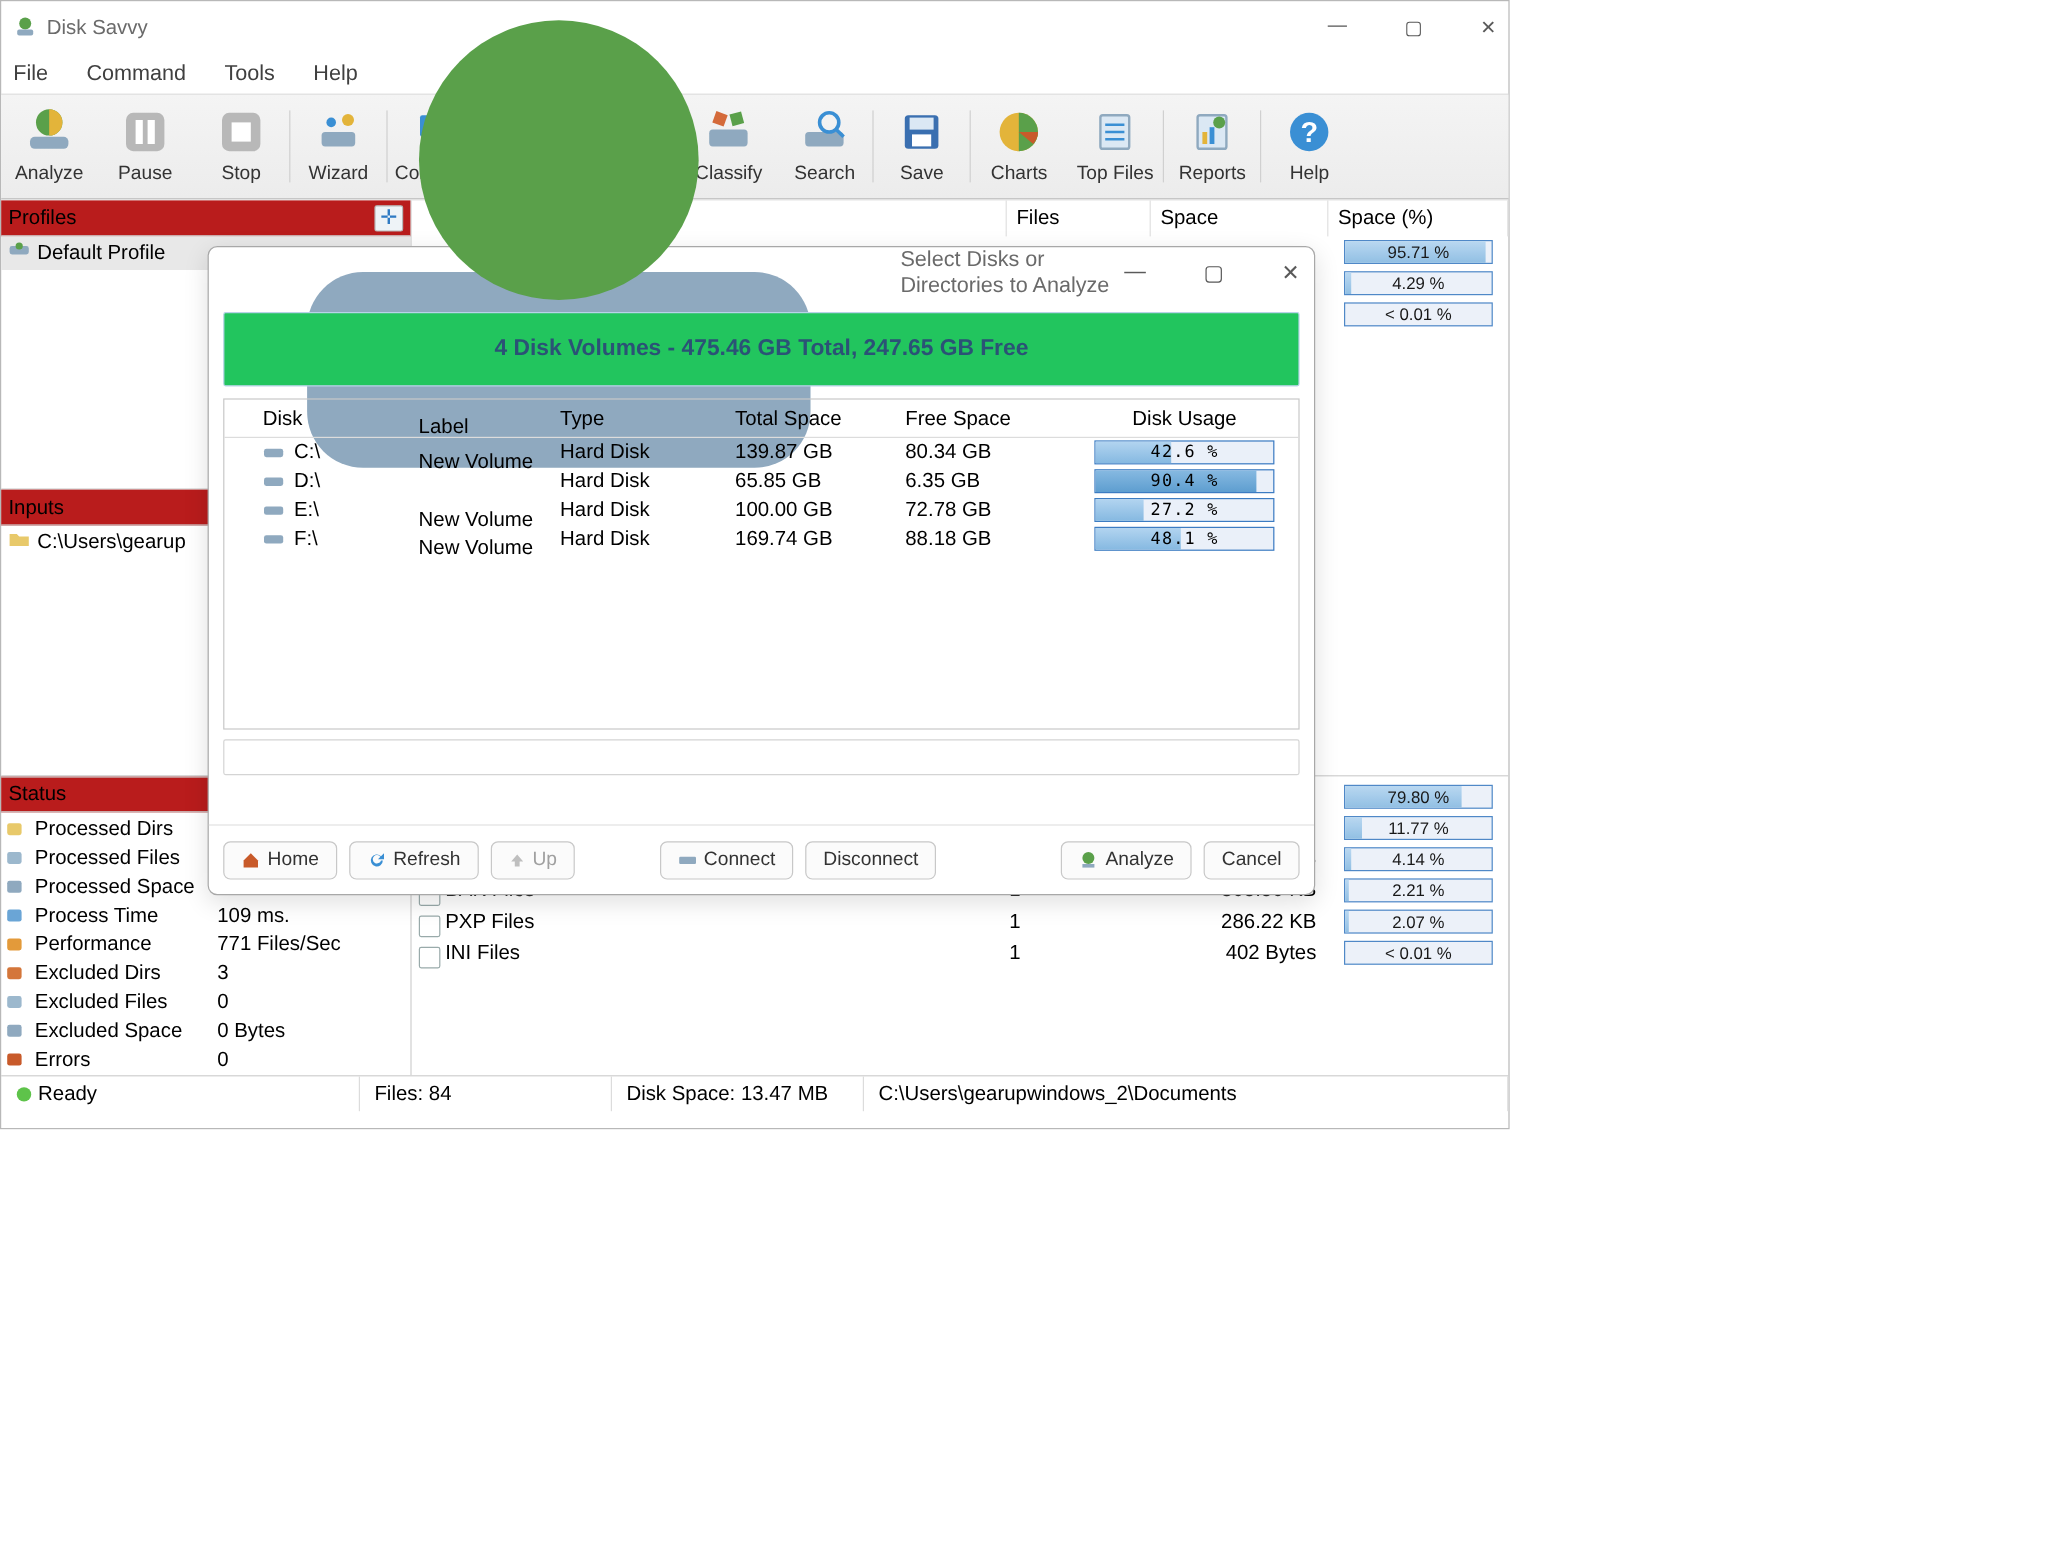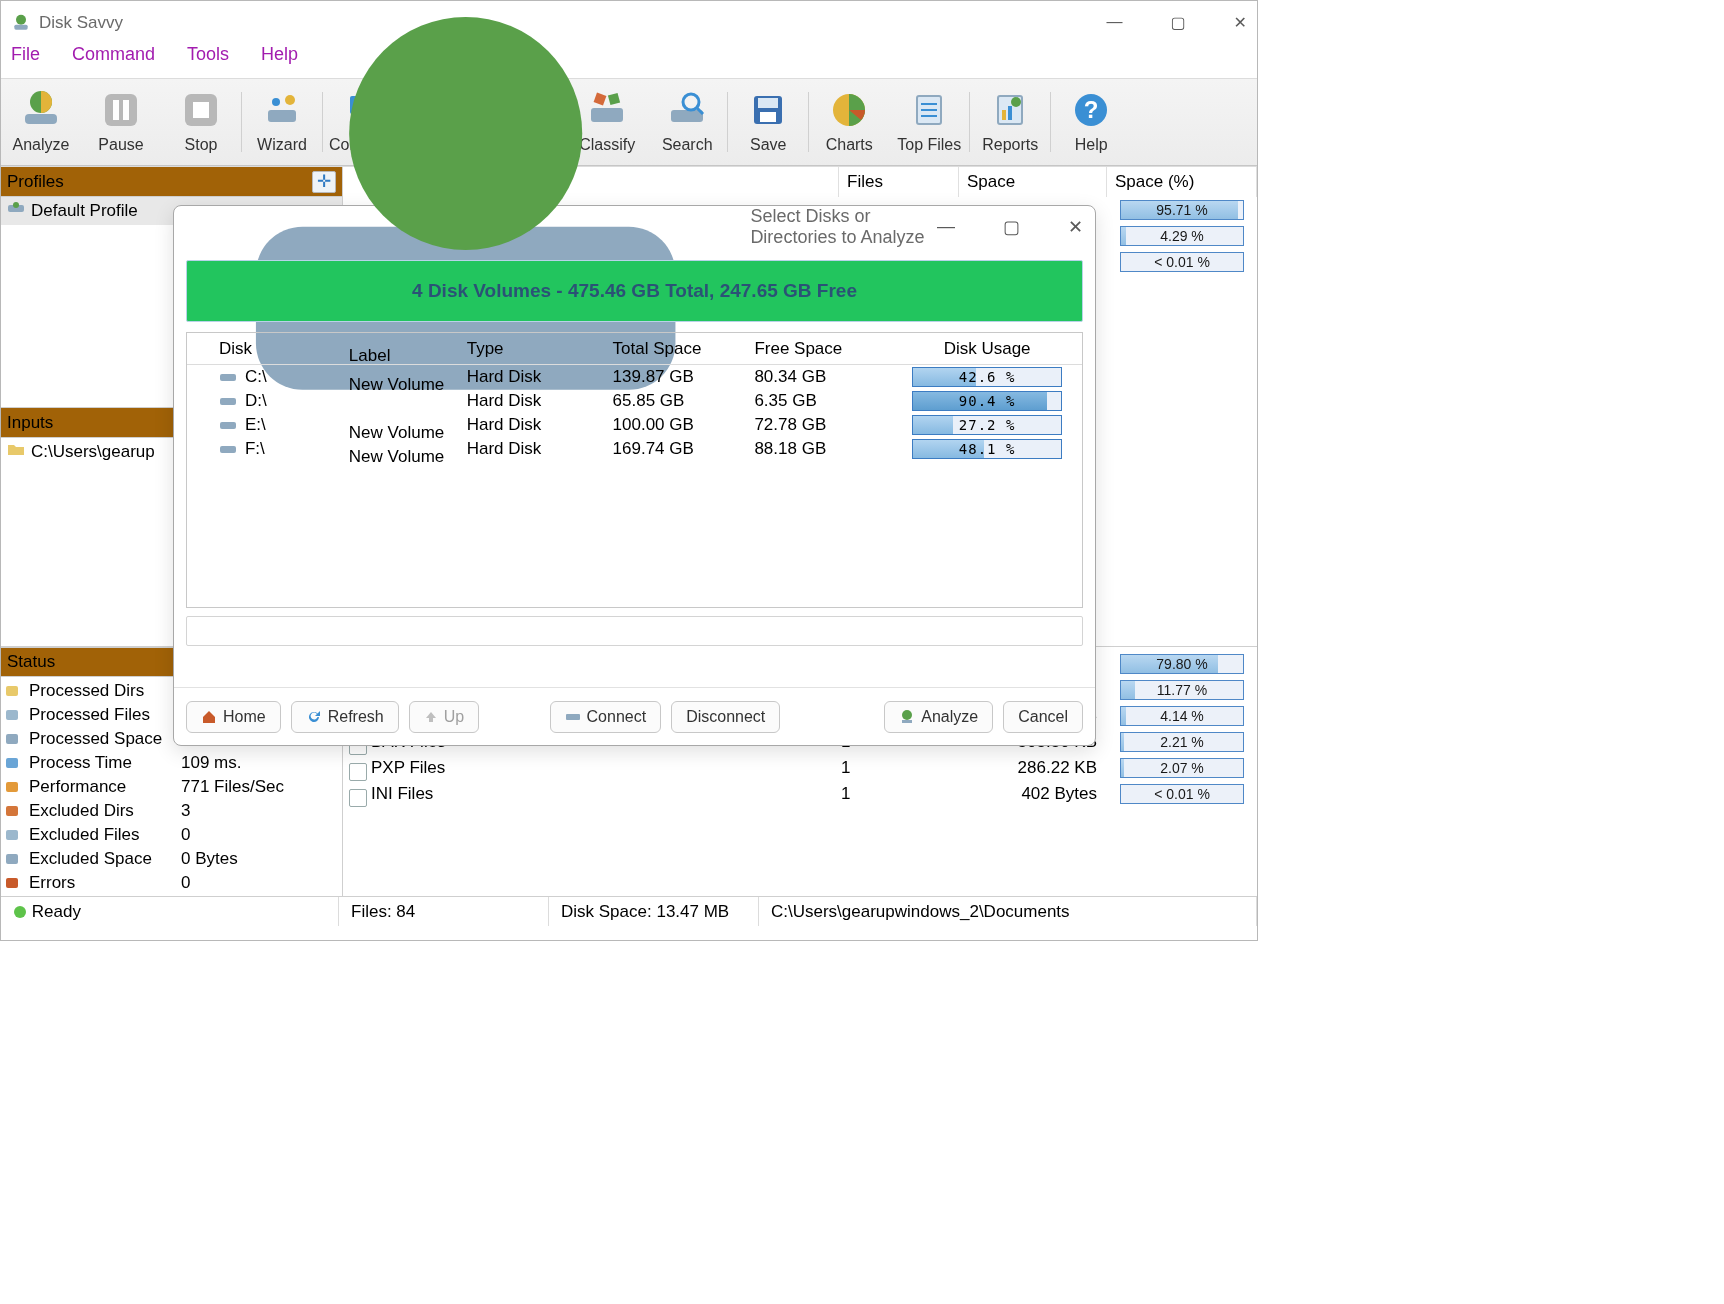--- a/index.html
+++ b/index.html
@@ -3,31 +3,31 @@
 <meta charset="utf-8">
 <style>
   * { box-sizing: border-box; margin: 0; padding: 0; font-family: "Segoe UI", Tahoma, sans-serif; }
   body { width: 1724px; height: 1304px; transform: scale(1); transform-origin: top left; background: #fff; }
   .window { width: 1258px; height: 941px; border: 1px solid #b8b8b8; background: #fff; position: relative; }
   .titlebar { height: 43px; display: flex; align-items: center; padding: 0 10px; font-size: 17px; color: #6a6a6a; }
   .titlebar .app-icon { width: 20px; height: 20px; margin-right: 8px; }
   .titlebar .win-controls { margin-left: auto; display: flex; gap: 48px; color: #5a5a5a; }
   .titlebar .win-controls span { font-size: 16px; cursor: default; }
 
-  .menubar { height: 34px; display: flex; align-items: flex-start; padding: 0 10px; gap: 32px; font-size: 18px; color: #a21caf; }
+  .menubar { height: 34px; display: flex; align-items: center; padding: 0 10px; gap: 32px; font-size: 18px; color: #404040; }
 
   .toolbar { height: 88px; background: linear-gradient(#f4f4f4,#ececec); border-top: 1px solid #dcdcdc; border-bottom: 1px solid #c6c6c6; display: flex; align-items: center; }
   .tbtn { width: auto; min-width: 80px; height: 76px; display:flex; flex-direction: column; justify-content:flex-end; align-items:center; padding: 4px 6px 6px 6px; font-size: 16px; color:#333; cursor:default; }
   .tbtn .ic { width: 44px; height: 44px; display:flex; justify-content:center; align-items:center; }
   .tbtn .lbl { margin-top: 4px; }
   .tb-sep { width: 1px; height: 60px; background: #d0d0d0; }
 
   .main-layout { display:flex; height: 480px; border-top: 1px solid #dcdcdc; }
   .left-col { width: 342px; display:flex; flex-direction:column; border-right: 1px solid #cfcfcf; }
-  .panel-head { height: 30px; display:flex; align-items:center; padding: 0 6px; font-size:17px; border-bottom:1px solid #cfcfcf; background:#a16207; }
+  .panel-head { height: 30px; display:flex; align-items:center; padding: 0 6px; font-size:17px; border-bottom:1px solid #cfcfcf; background:#b91c1c; }
   .panel-head .addbtn { margin-left:auto; width:24px; height:22px; border:1px solid #b8b8b8; background:#eef3f7; text-align:center; font-size:17px; color:#2e7ac3; line-height:20px; border-radius:2px; }
   .profile-tree { flex:none; height: 210px; }
   .tree-item { padding: 4px 6px; display:flex; gap:6px; font-size:17px; }
   .tree-item.sel { background:#e8e8e8; }
 
   .inputs-panel { flex:none; height: 226px; border-top:1px solid #cfcfcf; }
   .right-col { flex:1; position:relative; }
   .table-head { height:30px; display:flex; align-items:center; font-size:17px; }
   .table-head .col { padding: 0 8px; border-right:1px solid #e0e0e0; height:100%; display:flex; align-items:center; }
   .col-name{flex:1;} .col-files{width:120px;} .col-space{width:148px;} .col-pct{width:150px;}
@@ -476,21 +476,21 @@
                 <div class="fill" style="width:0%"></div>
                 <div class="txt">&lt; 0.01 %</div>
               </div>
             </div>
           </div>
         </div>
     </div>
   </div>
 
   <div class="statusbar">
-    <div class="cell" style="width:338px">
+    <div class="cell" style="width:299px">
       <svg class="dot-icon" viewBox="0 0 14 14">
           <circle cx="7" cy="7" r="6" fill="#5ec34a"></circle>
         </svg>
       &nbsp;<span>Ready</span>
     </div>
     <div class="cell" style="width:210px">
         <span>Files: 84</span>
       </div>
     <div class="cell" style="width:210px">
         <span>Disk Space: 13.47 MB</span>

